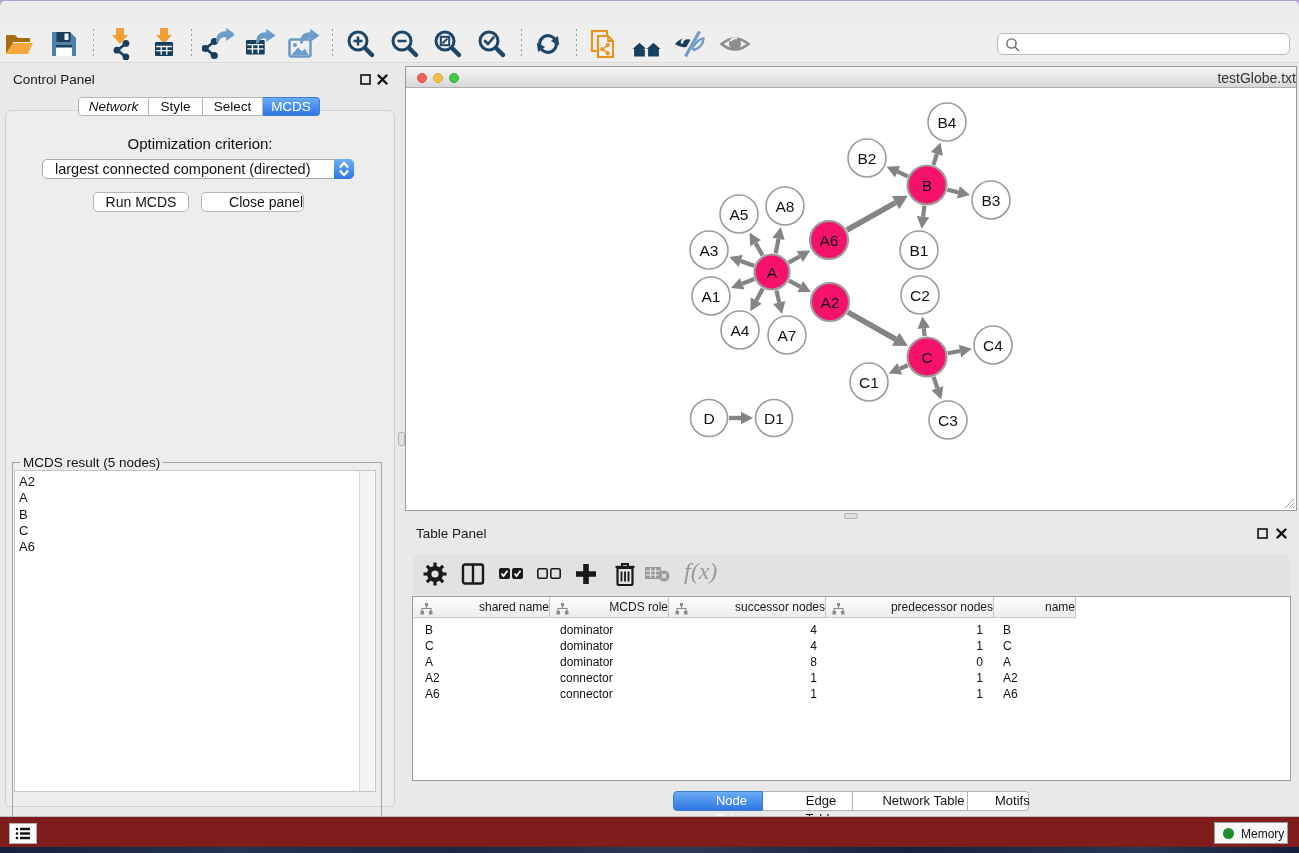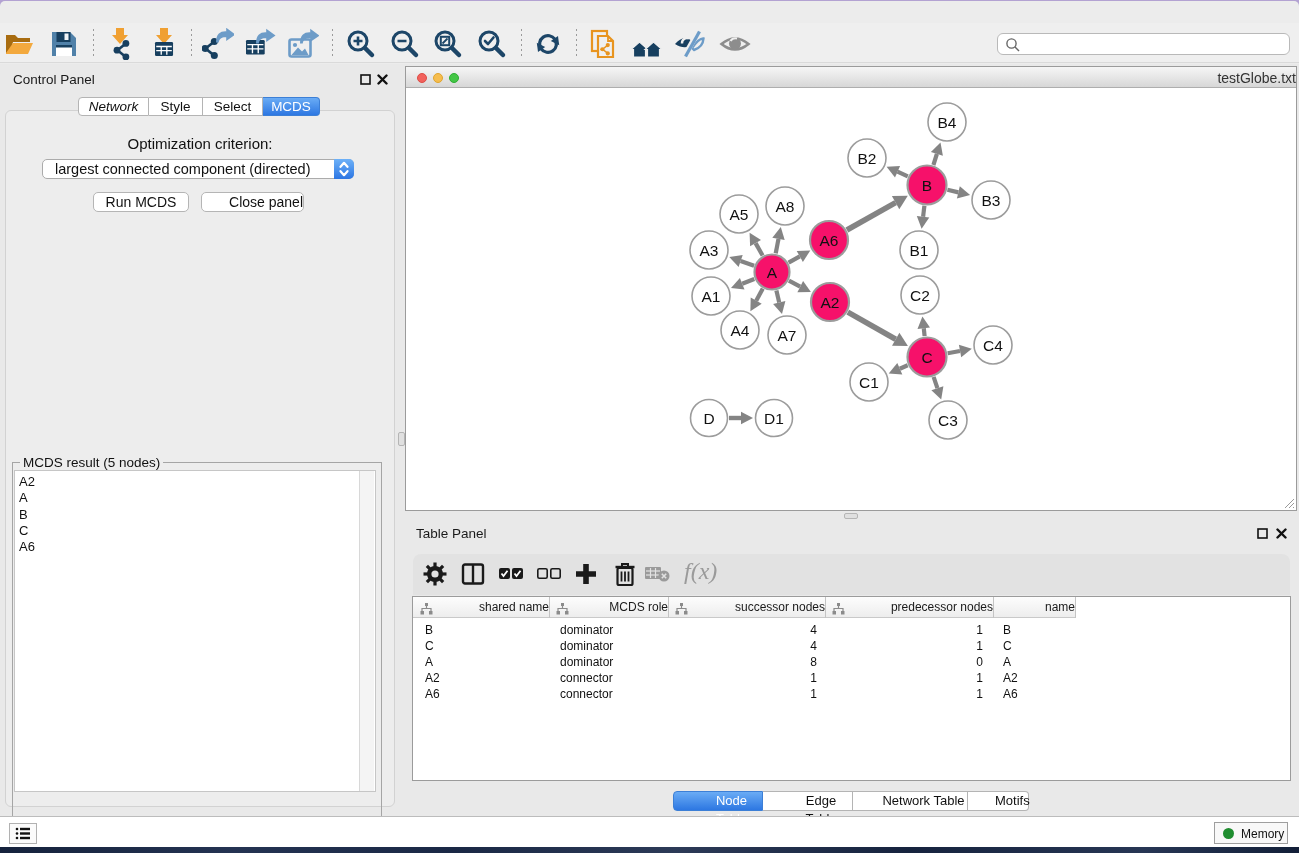--- a/index.html
+++ b/index.html
@@ -47,21 +47,21 @@
 .hsep { position:absolute; top:0; height:21px; width:1px; background:#c4c4c4; }
 .hcell { position:absolute; top:0; height:18px; line-height:21px; text-align:right; font-size:12px; color:#1a1a1a; }
 .hicon { position:absolute; top:4px; }
 .trow { position:absolute; font-size:12px; color:#111; height:16px; line-height:16px; }
 #tptabs { position:absolute; left:268px; top:270px; height:20px; display:flex; font-size:13px; }
 #tptabs .tab { background:#fff; border:1px solid #b4b4b4; border-left:none; line-height:18px; color:#111; text-align:center;padding-left:27px; }
 #tptabs .tab:first-child { border-left:1px solid #b4b4b4; border-radius:4px 0 0 4px; }
 #tptabs .tab:last-child { border-radius:0 4px 4px 0; }
 #tptabs .tab.sel { background:linear-gradient(#6aacf5,#2d77e2); color:#fff; border-color:#3c7fd6; }
 
-#statusbar { position:absolute; left:0; top:815px; width:1299px; height:31px; background:#ffffff; border-top:1px solid #bcbcbc; }
+#statusbar { position:absolute; left:0; top:815px; width:1299px; height:31px; background:#7f1d1d; border-top:1px solid #bcbcbc; }
 #listbtn { position:absolute; left:9px; top:6px; width:28px; height:21px; background:#fbfbfb; border:1px solid #b1b1b1; }
 #membtn { position:absolute; right:11px; top:5px; width:74px; height:22px; background:#f8f8f8; border:1px solid #9e9e9e; font-size:12px; color:#111; }
 #membtn .dot { position:absolute; left:8px; top:5px; width:11px; height:11px; border-radius:50%; background:#1f8d2f; }
 #membtn .lbl { position:absolute; left:26px; top:4px; }
 #desktopbottom { position:absolute; left:0; top:846px; width:1299px; height:7px; background:linear-gradient(90deg,#15223c 0%,#243352 18%,#1a2845 35%,#2c3a57 52%,#16233e 70%,#273654 88%,#121f38 100%); }
 .grip { background:#e0e0e0; border:1px solid #b5b5b5; border-radius:2px; }
 </style>
 </head>
 <body>
 <div id="desktopbottom"></div>

